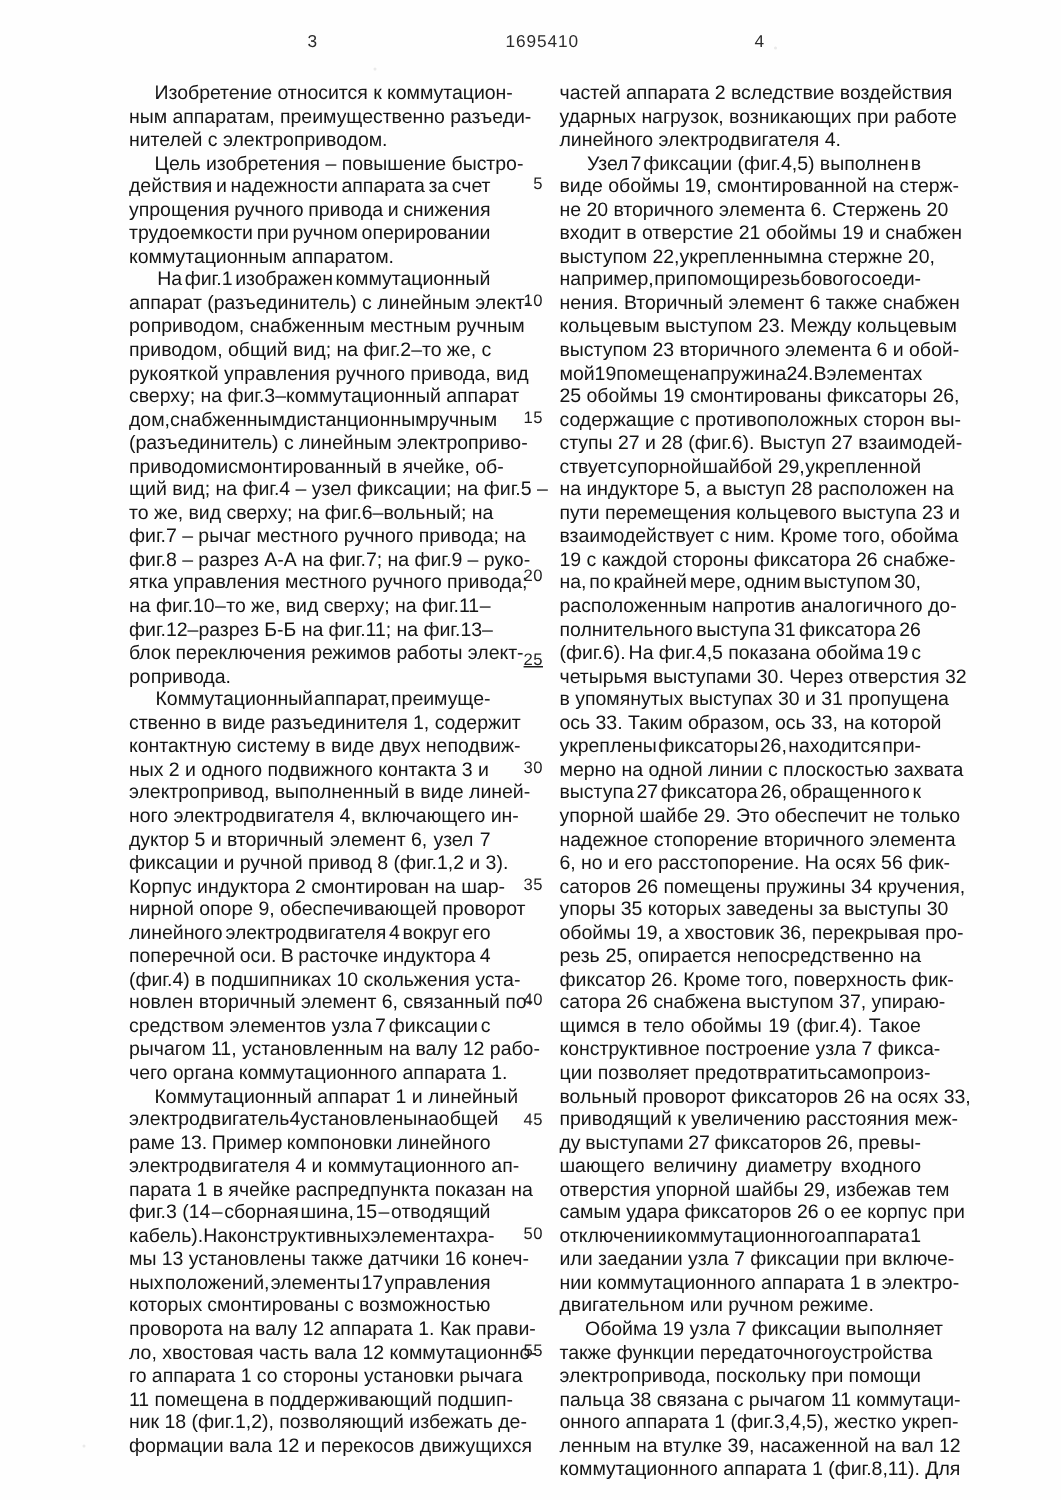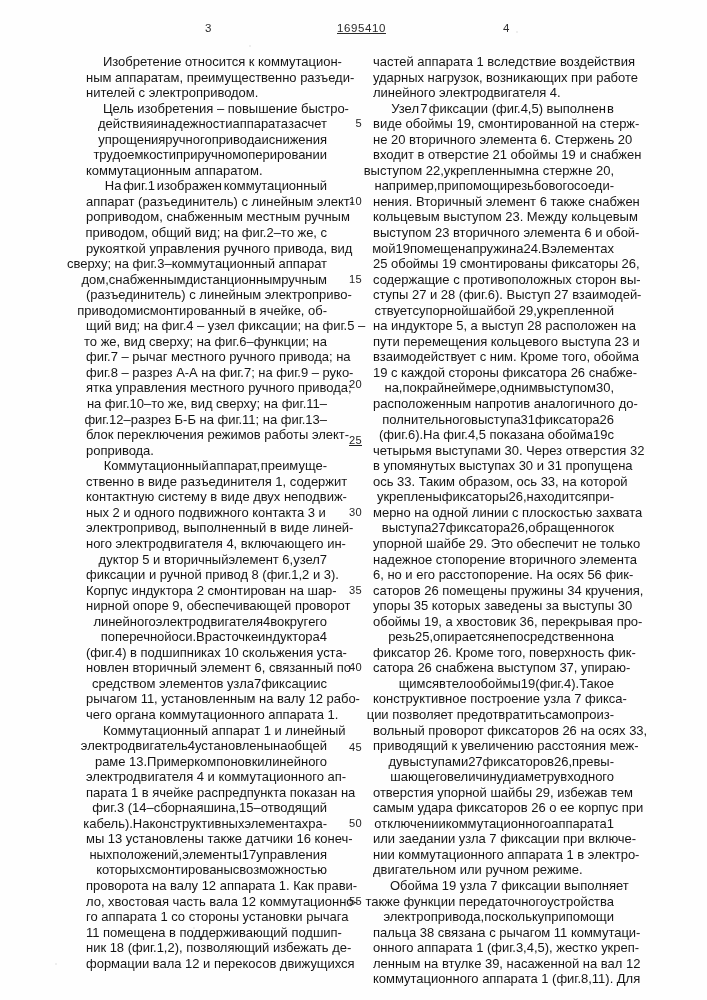--- a/index.html
+++ b/index.html
@@ -31,21 +31,20 @@
     position: absolute;
     left: 205px;
     top: 0;
     letter-spacing: .5px;
   }
   .header .pat-no {
     position: absolute;
     left: 337px;
     top: 0;
     letter-spacing: .6px;
-    text-decoration: underline;
   }
   .header .pg-right {
     position: absolute;
     left: 503px;
     top: 0;
     letter-spacing: .5px;
   }
 
   
   .col {
@@ -69,21 +68,21 @@
     text-indent: 0;
   }
   
   .ln {
     display: block;
     white-space: pre;
     height: 15.55px;
   }
   .ln.j {
     display: flex;
-    justify-content: flex-end;
+    justify-content: space-between;
     white-space: pre;
   }
   .ln.j > span { white-space: pre; }
   .indent { display: inline-block; width: 17px; }
 
   
   .gutter {
     position: absolute;
     top: 54px;
     left: 336px;
@@ -133,21 +132,21 @@
         <span class="ln j" style="justify-content: space-between;"><span class="indent"></span><span>На</span><span>фиг.1</span><span>изображен</span><span>коммутационный</span></span>
         <span class="ln"><span>аппарат (разъединитель) с линейным элект-</span></span>
         <span class="ln"><span>роприводом, снабженным местным ручным</span></span>
         <span class="ln j"><span>приводом, общий вид; на фиг.2</span><span>–</span><span>то же, с</span></span>
         <span class="ln"><span>рукояткой управления ручного привода, вид</span></span>
         <span class="ln j"><span>сверху; на фиг.3</span><span>–</span><span>коммутационный аппарат</span></span>
         <span class="ln j"><span>дом,</span><span>снабженным</span><span>дистанционным</span><span>ручным</span></span>
         <span class="ln"><span>(разъединитель) с линейным электроприво-</span></span>
         <span class="ln j"><span>приводом</span><span>и</span><span>смонтированный в ячейке, об-</span></span>
         <span class="ln"><span>щий вид; на фиг.4 – узел фиксации; на фиг.5 –</span></span>
-        <span class="ln j"><span>то же, вид сверху; на фиг.6</span><span>–</span><span>функции; на</span></span>
+        <span class="ln j"><span>то же, вид сверху; на фиг.6</span><span>–</span><span>вольный; на</span></span>
         <span class="ln"><span>фиг.7 – рычаг местного ручного привода; на</span></span>
         <span class="ln"><span>фиг.8 – разрез А-А на фиг.7; на фиг.9 – руко-</span></span>
         <span class="ln"><span>ятка управления местного ручного привода;</span></span>
         <span class="ln j"><span>на фиг.10</span><span>–</span><span>то же, вид сверху; на фиг.11</span><span>–</span></span>
         <span class="ln j"><span>фиг.12</span><span>–</span><span>разрез Б-Б на фиг.11; на фиг.13</span><span>–</span></span>
         <span class="ln"><span>блок переключения режимов работы элект-</span></span>
         <span class="ln"><span>ропривода.</span></span>
         <span class="ln j" style="justify-content: space-between;"><span class="indent"></span><span>Коммутационный</span><span>аппарат,</span><span>преимуще-</span></span>
         <span class="ln"><span>ственно в виде разъединителя 1, содержит</span></span>
         <span class="ln"><span>контактную систему в виде двух неподвиж-</span></span>
@@ -193,21 +192,21 @@
       <div class="num" style="top: 450.95px;">30</div>
       <div class="num" style="top: 528.7px;">35</div>
       <div class="num" style="top: 606.45px;">40</div>
       <div class="num" style="top: 686px;">45</div>
       <div class="num" style="top: 761.95px;">50</div>
       <div class="num" style="top: 839.7px;">55</div>
     </div>
 
   <div class="col col-right">
     <p id="right-body">
-        <span class="ln"><span>частей аппарата 1 вследствие воздействия</span></span>
+        <span class="ln"><span>частей аппарата 2 вследствие воздействия</span></span>
         <span class="ln"><span>ударных нагрузок, возникающих при работе</span></span>
         <span class="ln"><span>линейного электродвигателя 4.</span></span>
         <span class="ln j" style="justify-content: space-between;"><span class="indent"></span><span>Узел</span><span>7</span><span>фиксации (фиг.4,5) выполнен</span><span>в</span></span>
         <span class="ln"><span>виде обоймы 19, смонтированной на стерж-</span></span>
         <span class="ln"><span>не 20 вторичного элемента 6. Стержень 20</span></span>
         <span class="ln"><span>входит в отверстие 21 обоймы 19 и снабжен</span></span>
         <span class="ln j"><span>выступом 22,</span><span>укрепленным</span><span>на стержне 20,</span></span>
         <span class="ln j"><span>например,</span><span>при</span><span>помощи</span><span>резьбового</span><span>соеди-</span></span>
         <span class="ln"><span>нения. Вторичный элемент 6 также снабжен</span></span>
         <span class="ln"><span>кольцевым выступом 23. Между кольцевым</span></span>

